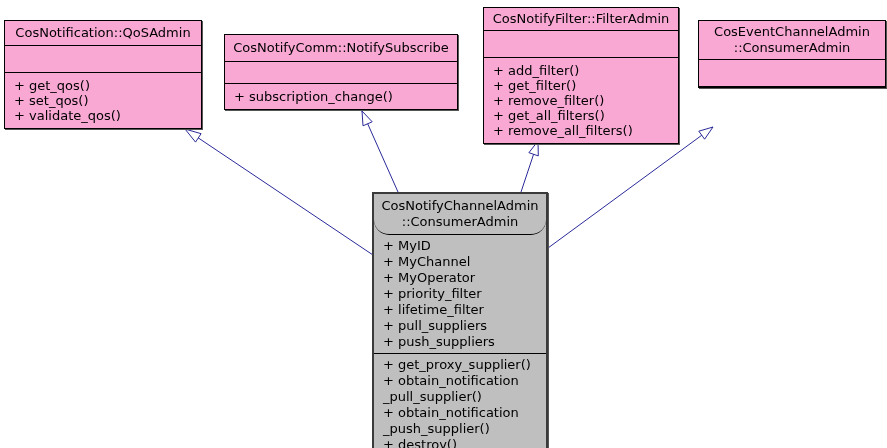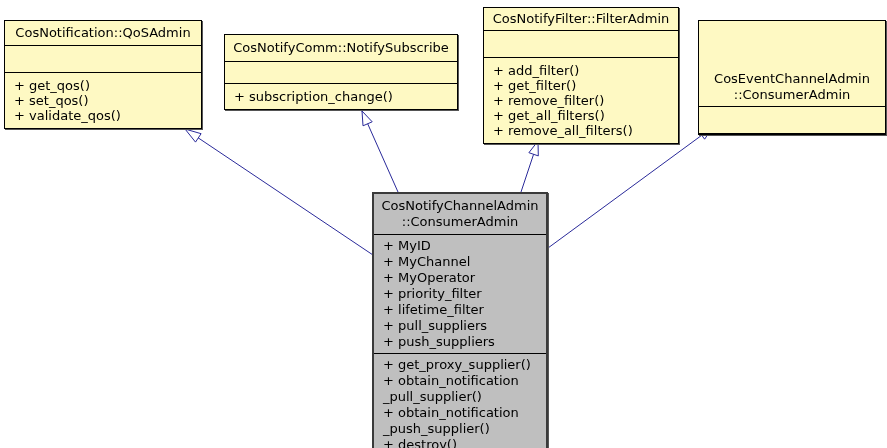--- a/index.html
+++ b/index.html
@@ -14,38 +14,38 @@
     overflow: hidden;
   }
   #arrow-layer {
     position: absolute;
     left: 0; top: 0;
     width: 887px; height: 448px;
     z-index: 0;
   }
   .uml-box {
     position: absolute;
-    background: #fef9c3;
+    background: #f9a8d4;
     border: 1px solid #000000;
     box-shadow: 1px 1px 0 #555555;
     z-index: 1;
     box-sizing: content-box;
   }
   .uml-box.highlight {
     background: #bfbfbf;
     border: 2px solid #3a3a3a;
   }
   .uml-title {
     text-align: center;
     padding: 4px 4px;
     line-height: 16px;
     border-bottom: 1px solid #000000;
     white-space: pre-line;
   }
-  .highlight .uml-title { border-bottom: 1px solid #000000; }
+  .highlight .uml-title { border-bottom: 1px solid #000000; border-radius: 15px; }
   .uml-attrs {
     border-bottom: 1px solid #000000;
     padding: 3px 9px;
   }
   .uml-attrs.empty { padding: 0; }
   .uml-methods { padding: 5px 9px; }
   .uml-line {
     line-height: 15px;
     white-space: pre-line;
   }
@@ -104,21 +104,21 @@
     <div class="uml-methods">
       <div class="uml-line">+ add_filter()</div>
       <div class="uml-line">+ get_filter()</div>
       <div class="uml-line">+ remove_filter()</div>
       <div class="uml-line">+ get_all_filters()</div>
       <div class="uml-line">+ remove_all_filters()</div>
     </div>
   </div>
 
   <div class="uml-box" style="left:698px; top:20px; width:186px;">
-    <div class="uml-title" style="padding:3px 4px;margin-top:47px;">CosEventChannelAdmin
+    <div class="uml-title" style="padding:3px 4px;">CosEventChannelAdmin
 ::ConsumerAdmin</div>
     <div class="uml-attrs empty" style="height:26px;"></div>
   </div>
 
   <div class="uml-box highlight lh16" style="left:372px; top:192px; width:172px;">
     <div class="uml-title">CosNotifyChannelAdmin
 ::ConsumerAdmin</div>
     <div class="uml-attrs">
       <div class="uml-line">+ MyID</div>
       <div class="uml-line">+ MyChannel</div>

